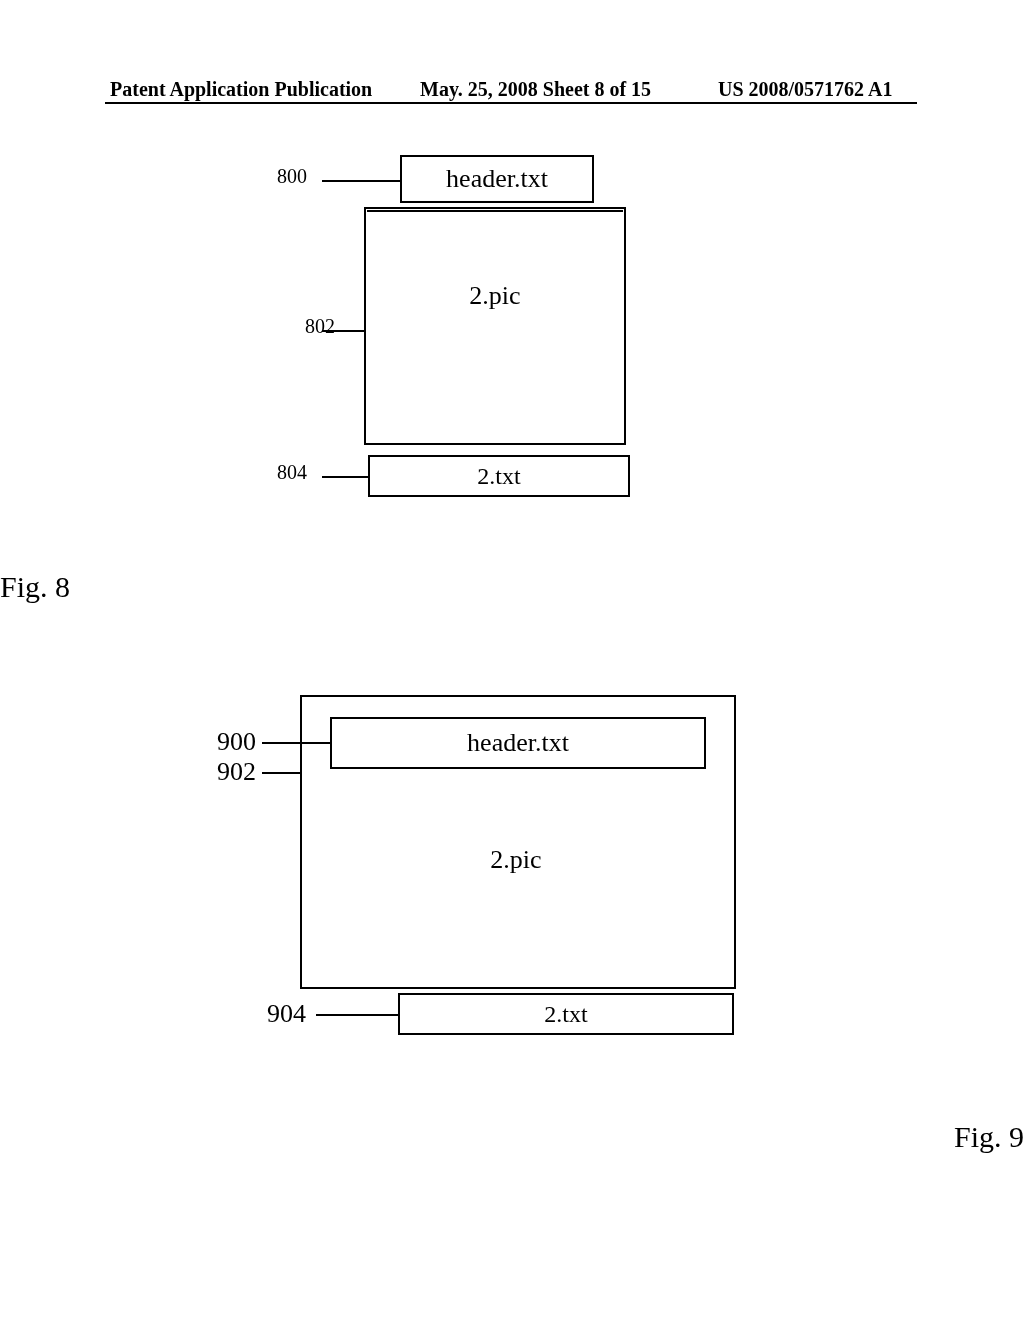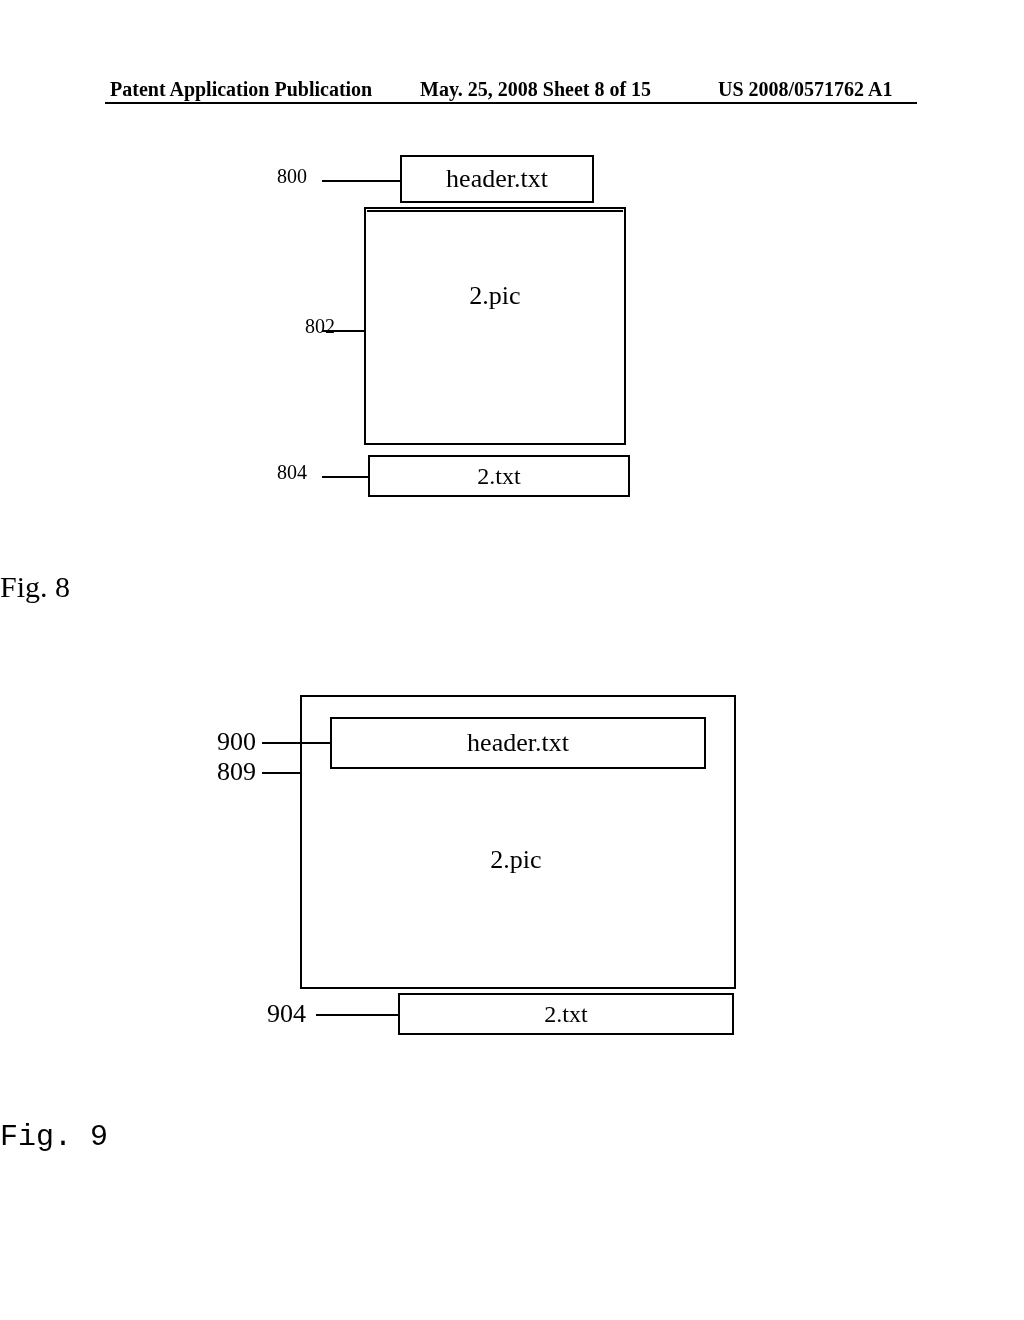--- a/index.html
+++ b/index.html
@@ -114,23 +114,22 @@
     border-top: 2px solid #000;
   }
   .f9-lead900 { left: 262px; top: 47px;  width: 68px; }
   .f9-lead902 { left: 262px; top: 77px;  width: 38px; }
   .f9-lead904 { left: 316px; top: 319px; width: 82px; }
 
   .fig9-caption {
     position: absolute;
     top: 1120px;
     width: 1024px;
-    text-align: left;
+    text-align: right;
     font-size: 30px;
-    font-family: Liberation Mono, monospace;
   }
 </style>
 </head>
 <body>
 
 <div class="header-row">
   <span class="h-left">Patent Application Publication</span>
   <span class="h-center">May. 25, 2008  Sheet 8 of 15</span>
   <span class="h-right">US 2008/0571762 A1</span>
 </div>
@@ -162,18 +161,18 @@
   <div class="f9-header">
     <span>header.txt</span>
   </div>
   <div class="f9-pic-label">2.pic</div>
   <div class="f9-txt">
     <span>2.txt</span>
   </div>
 
   <div class="f9-label f9-l900">900</div>
   <div class="f9-lead  f9-lead900"></div>
-  <div class="f9-label f9-l902">809</div>
+  <div class="f9-label f9-l902">902</div>
   <div class="f9-lead  f9-lead902"></div>
   <div class="f9-label f9-l904">904</div>
   <div class="f9-lead  f9-lead904"></div>
 </div>
 <div class="fig9-caption">Fig. 9</div>
 
 </body></html>

